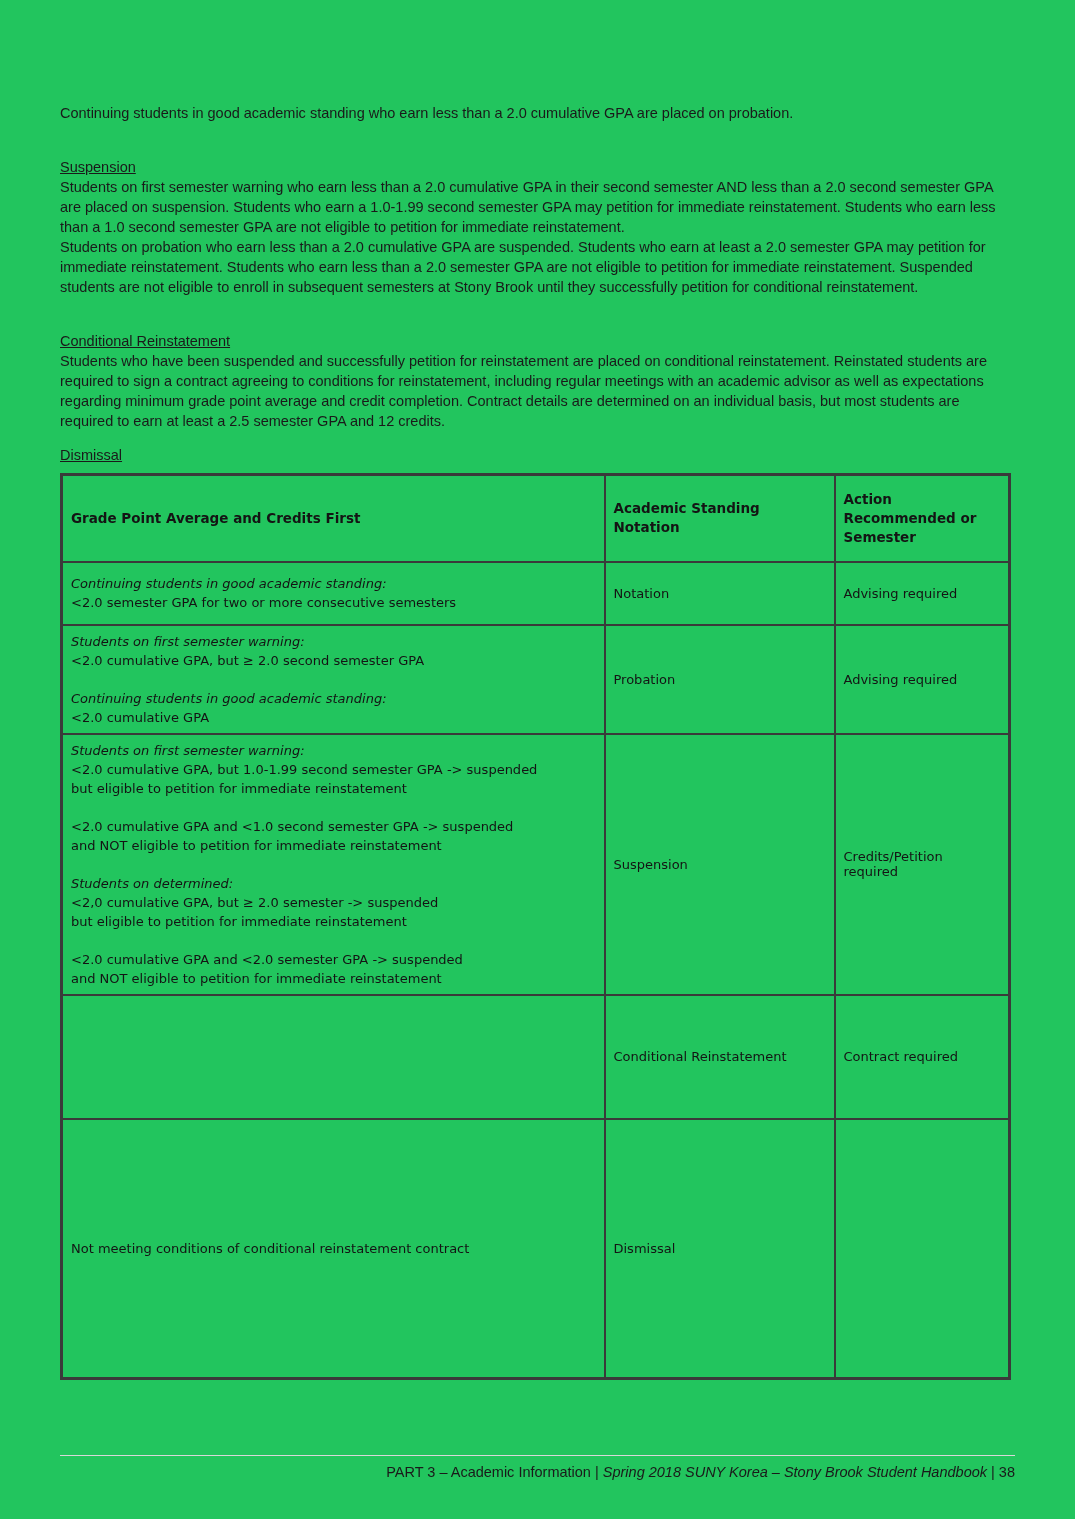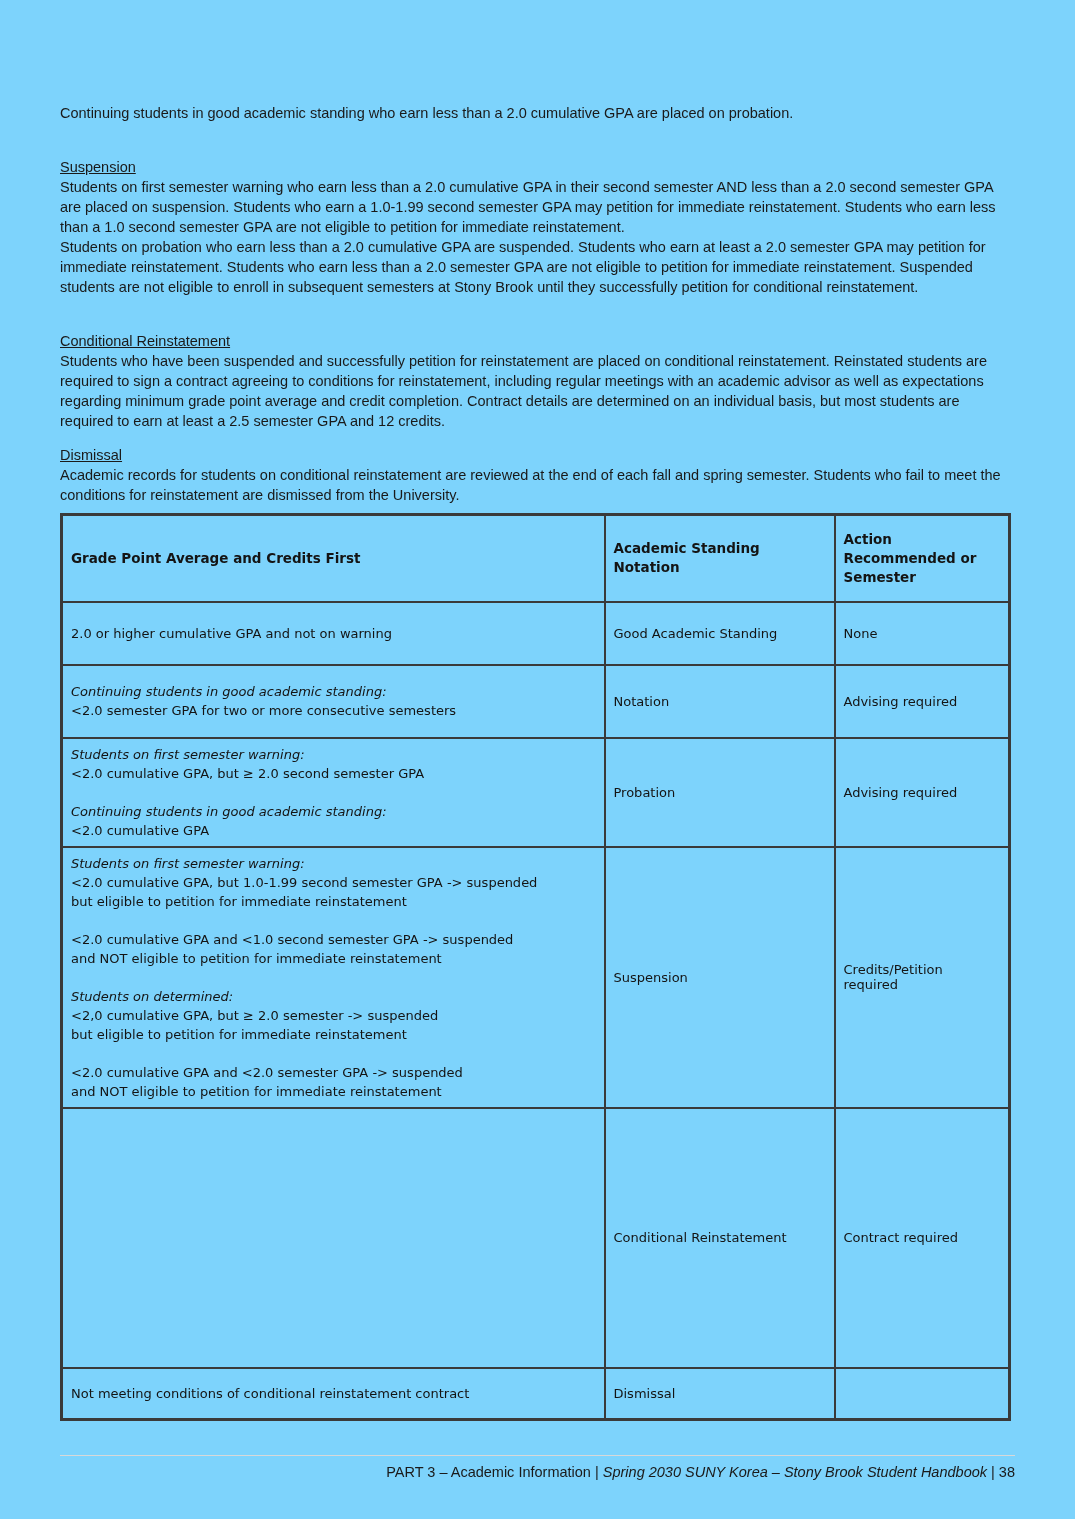--- a/index.html
+++ b/index.html
@@ -1,21 +1,21 @@
 <!DOCTYPE html>
 <html><head>
 <meta charset="utf-8">
 <style>
   * { box-sizing: border-box; }
   html, body { margin: 0; padding: 0; background: #ffffff; }
   .page {
     position: relative;
     width: 1075px;
     height: 1519px;
-    background: #7dd3fc;
+    background: #22c55e;
     font-family: "Liberation Sans", sans-serif;
     color: #1a1a1a;
     overflow: hidden;
   }
   .content {
     position: absolute;
     left: 60px;
     top: 103px;
     width: 956px;
   }
@@ -103,44 +103,36 @@
       <p class="body-text">Students on probation who earn less than a 2.0 cumulative GPA are suspended. Students who earn at least a 2.0 semester GPA may petition for immediate reinstatement. Students who earn less than a 2.0 semester GPA are not eligible to petition for immediate reinstatement. Suspended students are not eligible to enroll in subsequent semesters at Stony Brook until they successfully petition for conditional reinstatement.</p>
     </div>
 
     <div class="section">
       <p class="section-heading">Conditional Reinstatement</p>
       <p class="body-text">Students who have been suspended and successfully petition for reinstatement are placed on conditional reinstatement. Reinstated students are required to sign a contract agreeing to conditions for reinstatement, including regular meetings with an academic advisor as well as expectations regarding minimum grade point average and credit completion. Contract details are determined on an individual basis, but most students are required to earn at least a 2.5 semester GPA and 12 credits.</p>
     </div>
 
     <div class="section tight">
       <p class="section-heading">Dismissal</p>
-      <p class="body-text">Academic records for students on conditional reinstatement are reviewed at the end of each fall and spring semester. Students who fail to meet the conditions for reinstatement are dismissed from the University.</p>
     </div>
 
     <table class="standing-table">
       <colgroup>
         <col class="c1">
           <col class="c2">
           <col class="c3">
       </colgroup>
       <thead>
         <tr>
           <th>Grade Point Average and Credits First</th>
           <th>Academic Standing Notation</th>
           <th>Action Recommended or Semester</th>
         </tr>
       </thead>
       <tbody>
-          <tr>
-            <td>
-              <div class="cell-line">2.0 or higher cumulative GPA and not on warning</div>
-            </td>
-            <td>Good Academic Standing</td>
-            <td>None</td>
-          </tr>
           <tr>
             <td>
               <div class="cell-line italic">Continuing students in good academic standing:</div>
               <div class="cell-line">&lt;2.0 semester GPA for two or more consecutive semesters</div>
             </td>
             <td>Notation</td>
             <td>Advising required</td>
           </tr>
           <tr>
             <td>
@@ -187,17 +179,17 @@
         </tbody>
     </table>
 
   </div>
 
   <div class="footer-rule"></div>
 
   <div class="footer">
     <span>PART 3 – Academic Information</span>
     <span>|</span>
-    <span class="italic">Spring 2030 SUNY Korea – Stony Brook Student Handbook</span>
+    <span class="italic">Spring 2018 SUNY Korea – Stony Brook Student Handbook</span>
     <span>|</span>
     <span>38</span>
   </div>
 </div>
 
 </body></html>

